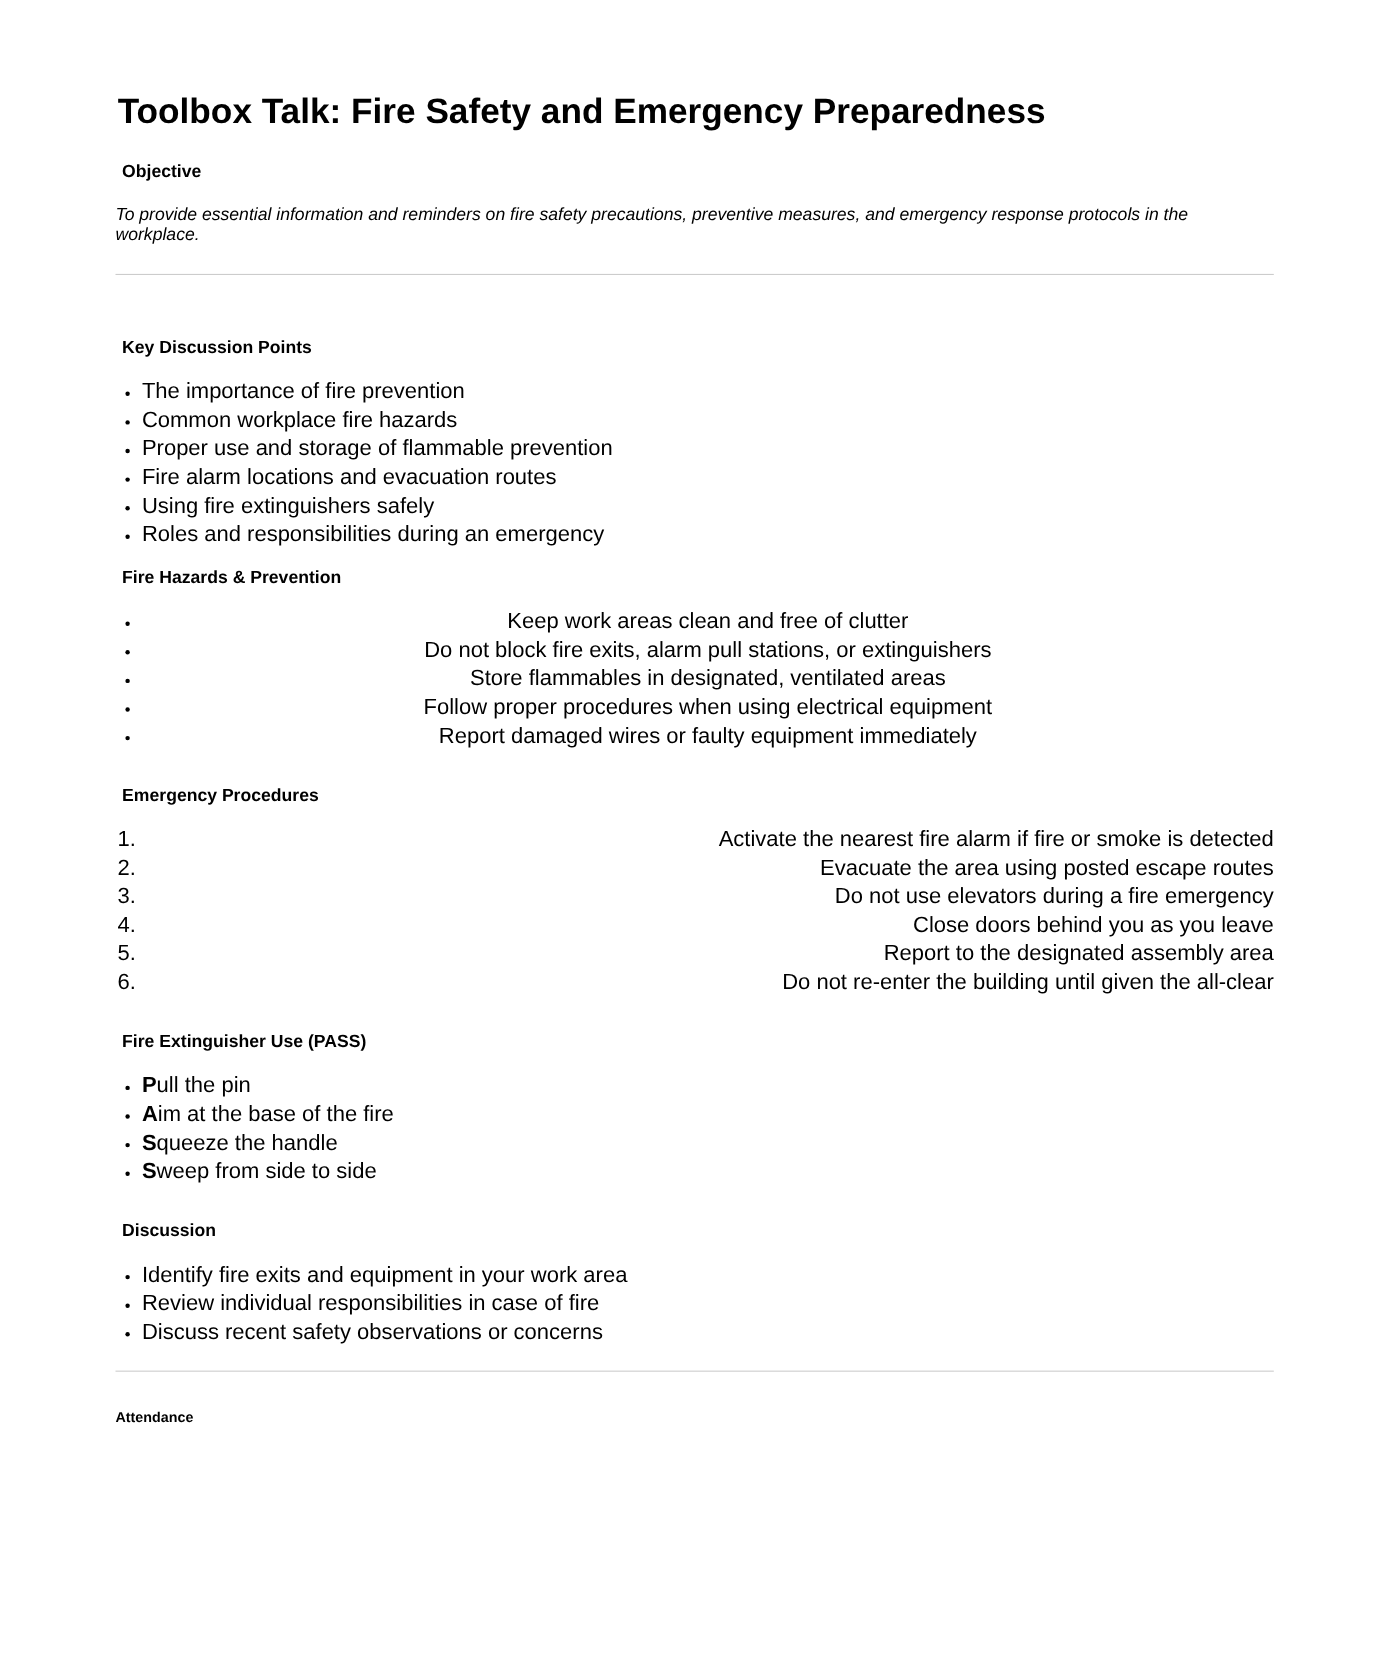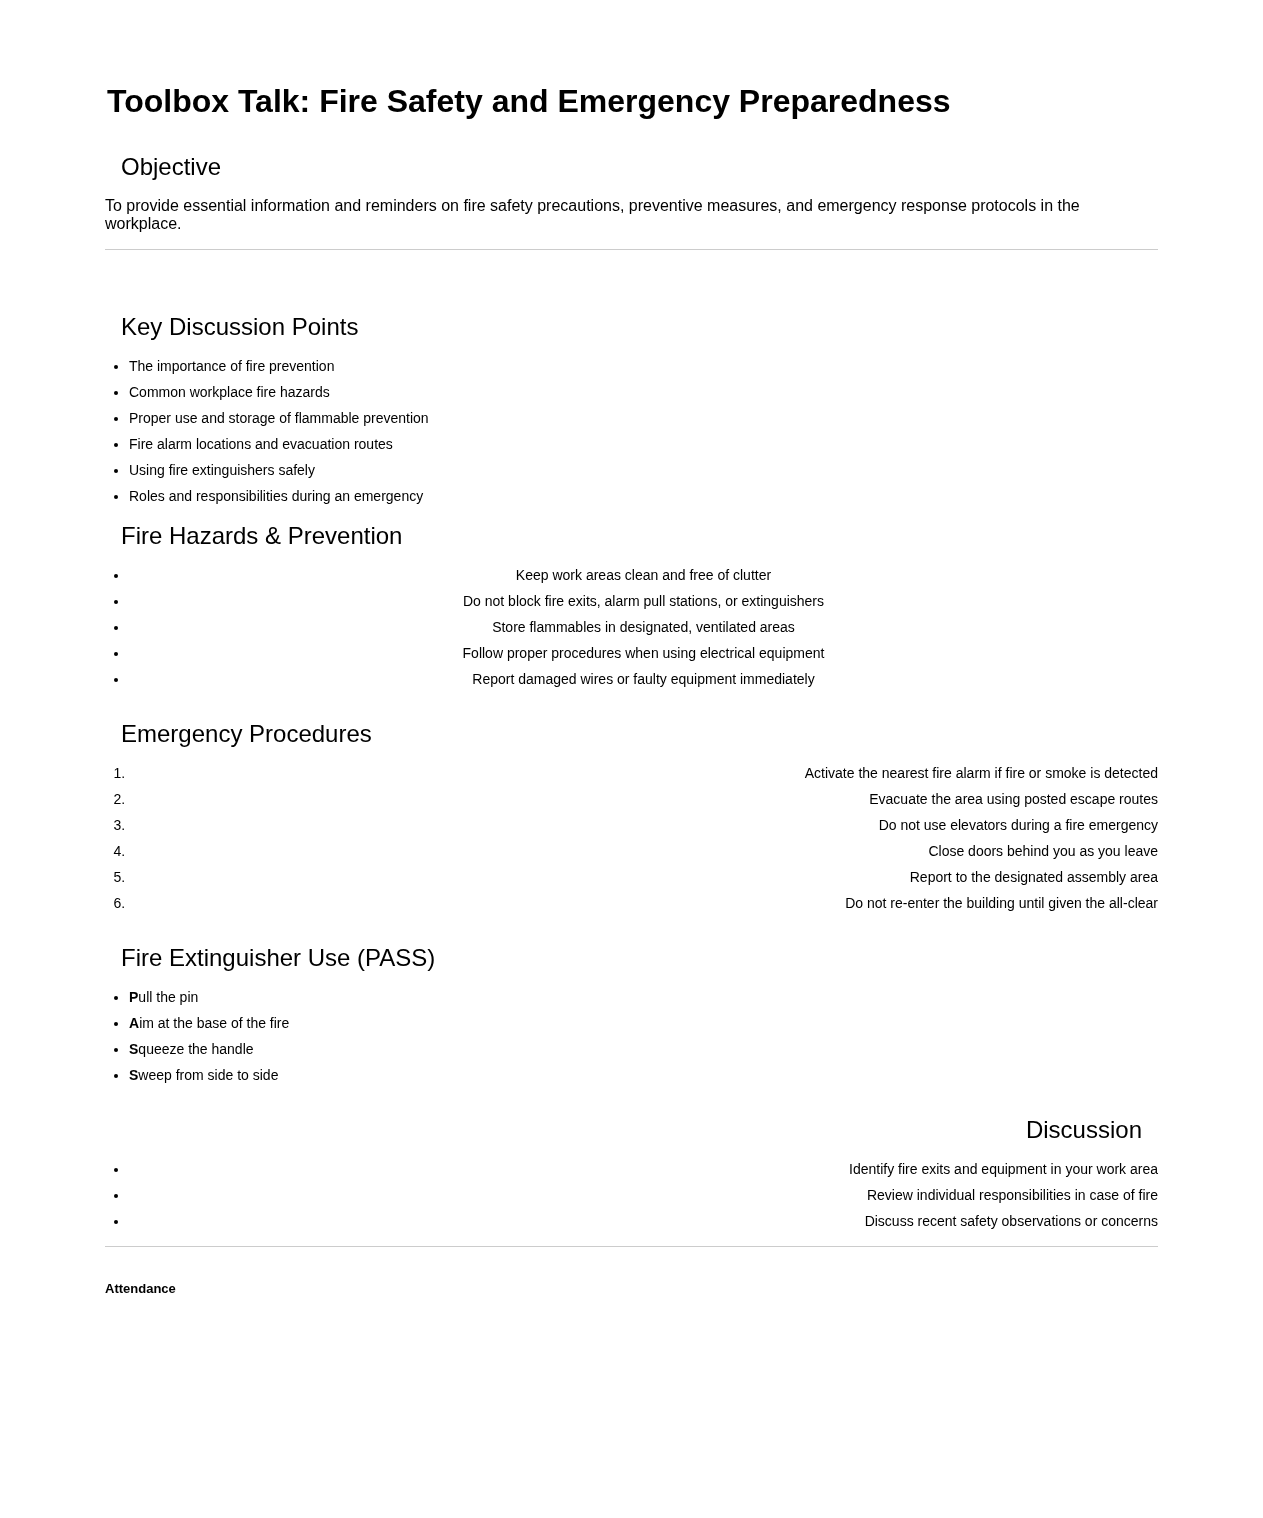--- a/index.html
+++ b/index.html
@@ -26,23 +26,23 @@
       font-weight: bold;
       margin: 0;
       position: absolute;
       top: 83px;
       left: 2px;
       line-height: 37px;
       white-space: nowrap;
       text-align: center;
     }
     h2 {
-      font-size: 24px;
-      font-weight: normal;
-      margin: 16px;
+      font-size: 16px;
+      font-weight: bold;
+      margin: 6px;
       line-height: 28px;
       white-space: nowrap;
     }
     h3 {
       font-size: 13px;
       font-weight: bold;
       margin: 0;
       line-height: 22px;
     }
     p {
@@ -51,21 +51,21 @@
       margin: 0;
     }
     .block {
       position: absolute;
       left: 0;
       width: 1053px;
     }
     ul, ol {
       margin: 0;
       padding: 0 0 0 24px;
-      font-size: 14px;
+      font-size: 20px;
       line-height: 18px;
     }
     li {
       margin: 0 0 8px 0;
       padding: 0;
     }
     ul li::marker { font-size: 13px; }
     hr {
       border: 0;
       border-top: 1px solid #cccccc;
@@ -78,21 +78,21 @@
   </style>
 </head>
 <body>
 
 <div class="page">
 
   <h1>Toolbox Talk: Fire Safety and Emergency Preparedness</h1>
 
   <section class="block" style="top:137px;">
     <h2>Objective</h2>
-    <p style="margin-top:16px;">To provide essential information and reminders on fire safety precautions, preventive measures, and emergency response protocols in the workplace.</p>
+    <p style="margin-top:16px;font-style:italic;">To provide essential information and reminders on fire safety precautions, preventive measures, and emergency response protocols in the workplace.</p>
   </section>
 
   <hr style="top:249px;">
 
   <section class="block" style="top:297px;">
     <h2>Key Discussion Points</h2>
     <ul style="margin-top:16px;">
       <li>The importance of fire prevention</li>
       <li>Common workplace fire hazards</li>
       <li>Proper use and storage of flammable prevention</li>
@@ -128,21 +128,21 @@
   <section class="block" style="top:928px;">
     <h2>Fire Extinguisher Use (PASS)</h2>
     <ul style="margin-top:16px;">
       <li><b>P</b><span>ull the pin</span></li>
       <li><b>A</b><span>im at the base of the fire</span></li>
       <li><b>S</b><span>queeze the handle</span></li>
       <li><b>S</b><span>weep from side to side</span></li>
     </ul>
   </section>
 
-  <section class="block" style="top:1100px;text-align:right;">
+  <section class="block" style="top:1100px;">
     <h2>Discussion</h2>
     <ul style="margin-top:16px;">
       <li>Identify fire exits and equipment in your work area</li>
       <li>Review individual responsibilities in case of fire</li>
       <li>Discuss recent safety observations or concerns</li>
     </ul>
   </section>
 
   <hr style="top:1246px;">
 

